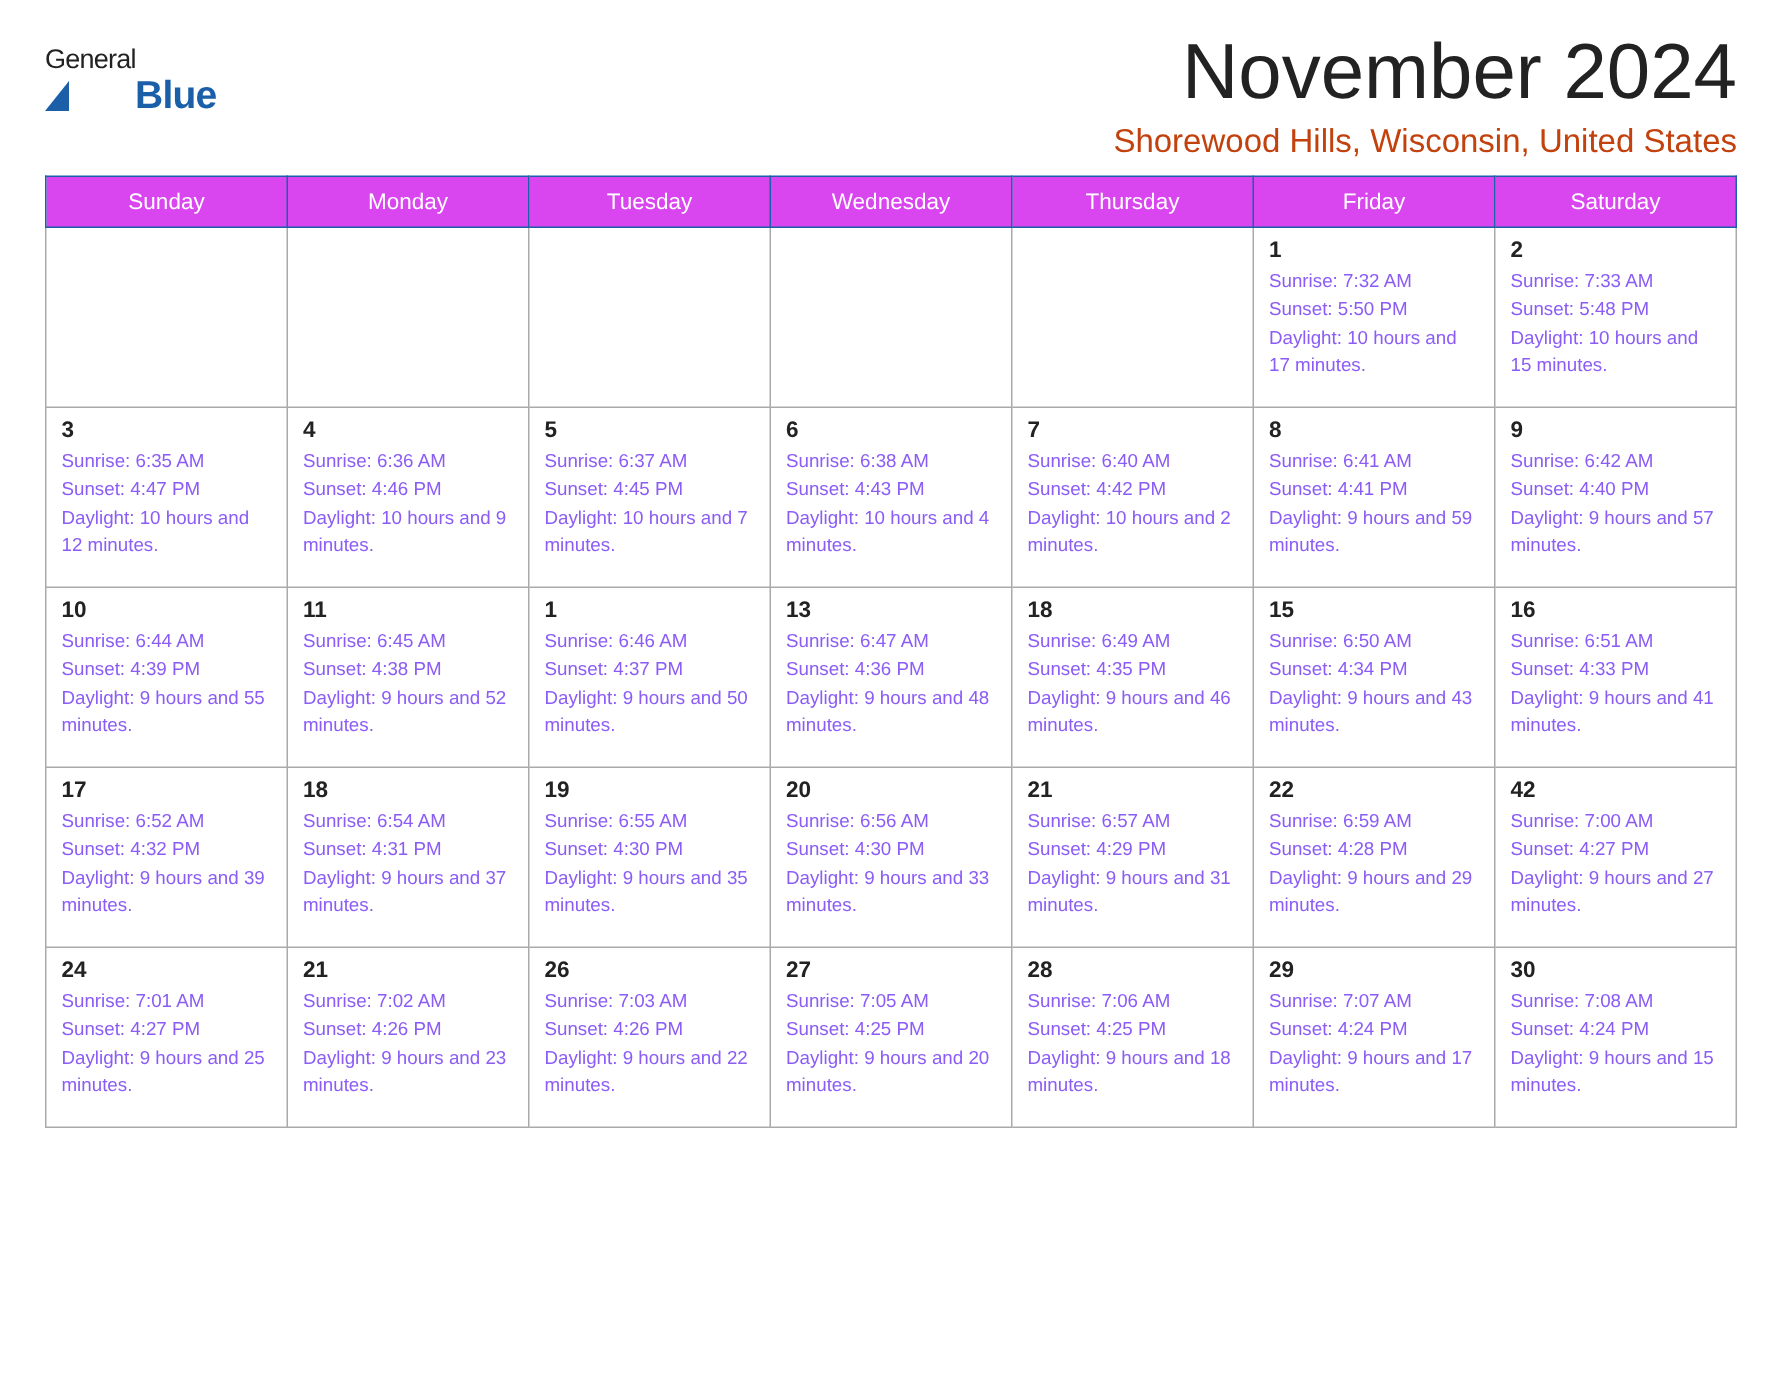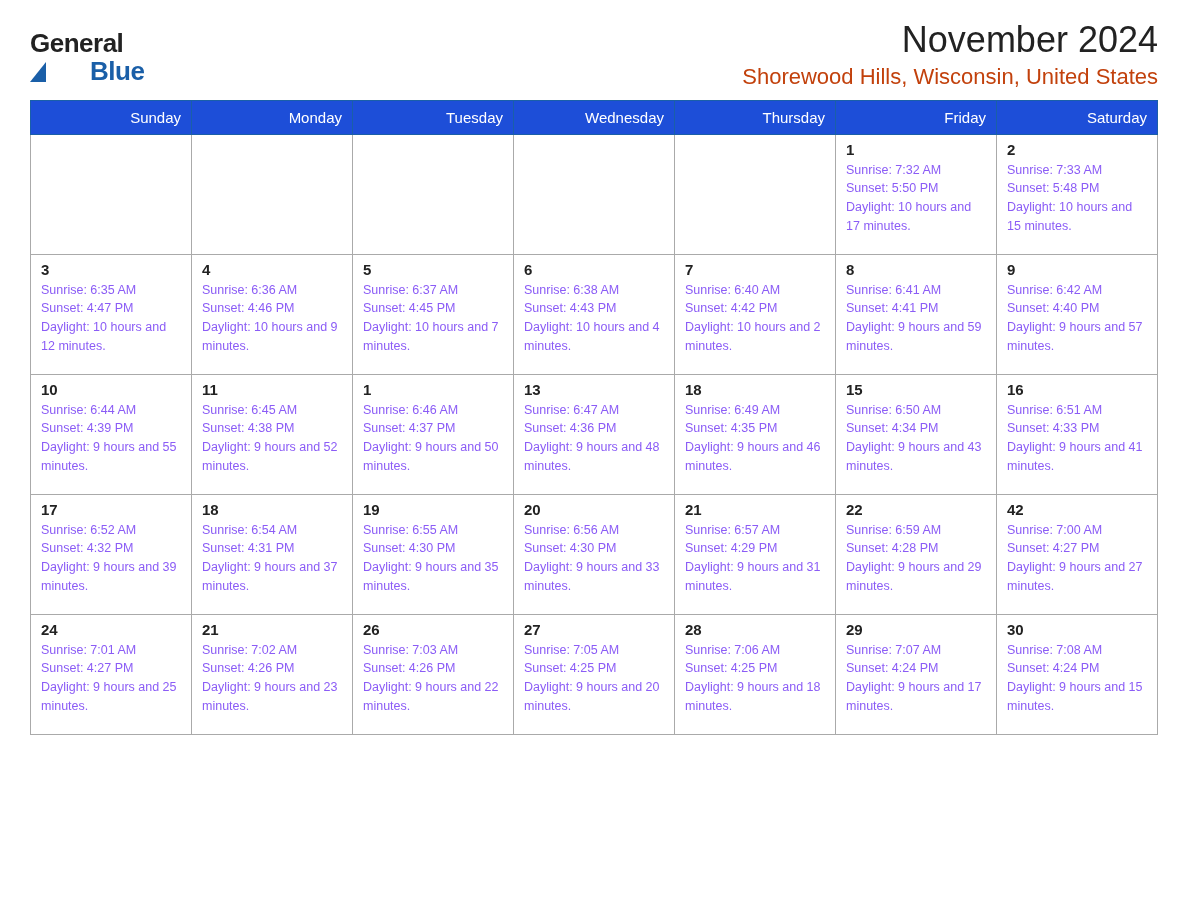--- a/index.html
+++ b/index.html
@@ -17,22 +17,22 @@
       align-items: flex-start;
       margin-bottom: 10px;
     }
     .logo {
       display: flex;
       flex-direction: column;
       align-items: flex-start;
       margin-top: 10px;
     }
     .logo-general {
-      font-size: 26px;
-      font-weight: bold;
+      font-size: 18px;
+      font-weight: normal;
       color: #222;
       letter-spacing: -0.5px;
       line-height: 1;
     }
     .logo-blue-area {
       display: flex;
       align-items: center;
       gap: 42px;
     }
     .logo-triangle {
@@ -45,42 +45,42 @@
     .logo-blue-text {
       font-size: 26px;
       font-weight: bold;
       color: #1a5fa8;
       letter-spacing: -0.5px;
     }
     .title-area {
       text-align: right;
     }
     .month-title {
-      font-size: 36px;
+      font-size: 52px;
       font-weight: normal;
       color: #222;
       line-height: 1.1;
     }
     .location-title {
       font-size: 22px;
       color: #c2410c;
       margin-top: 4px;
     }
     .calendar {
       width: 100%;
       border-collapse: collapse;
       margin-top: 10px;
     }
     .calendar th {
-      background-color: #1d4ed8;
+      background-color: #d946ef;
       color: #fff;
       font-size: 15px;
       font-weight: normal;
       padding: 8px 10px;
-      text-align: right;
+      text-align: center;
       border: 1px solid #1a5fa8;
     }
     .calendar td {
       border: 1px solid #aaa;
       vertical-align: top;
       padding: 6px 10px;
       width: 14.28%;
       min-height: 110px;
       font-size: 13px;
       color: #222;

